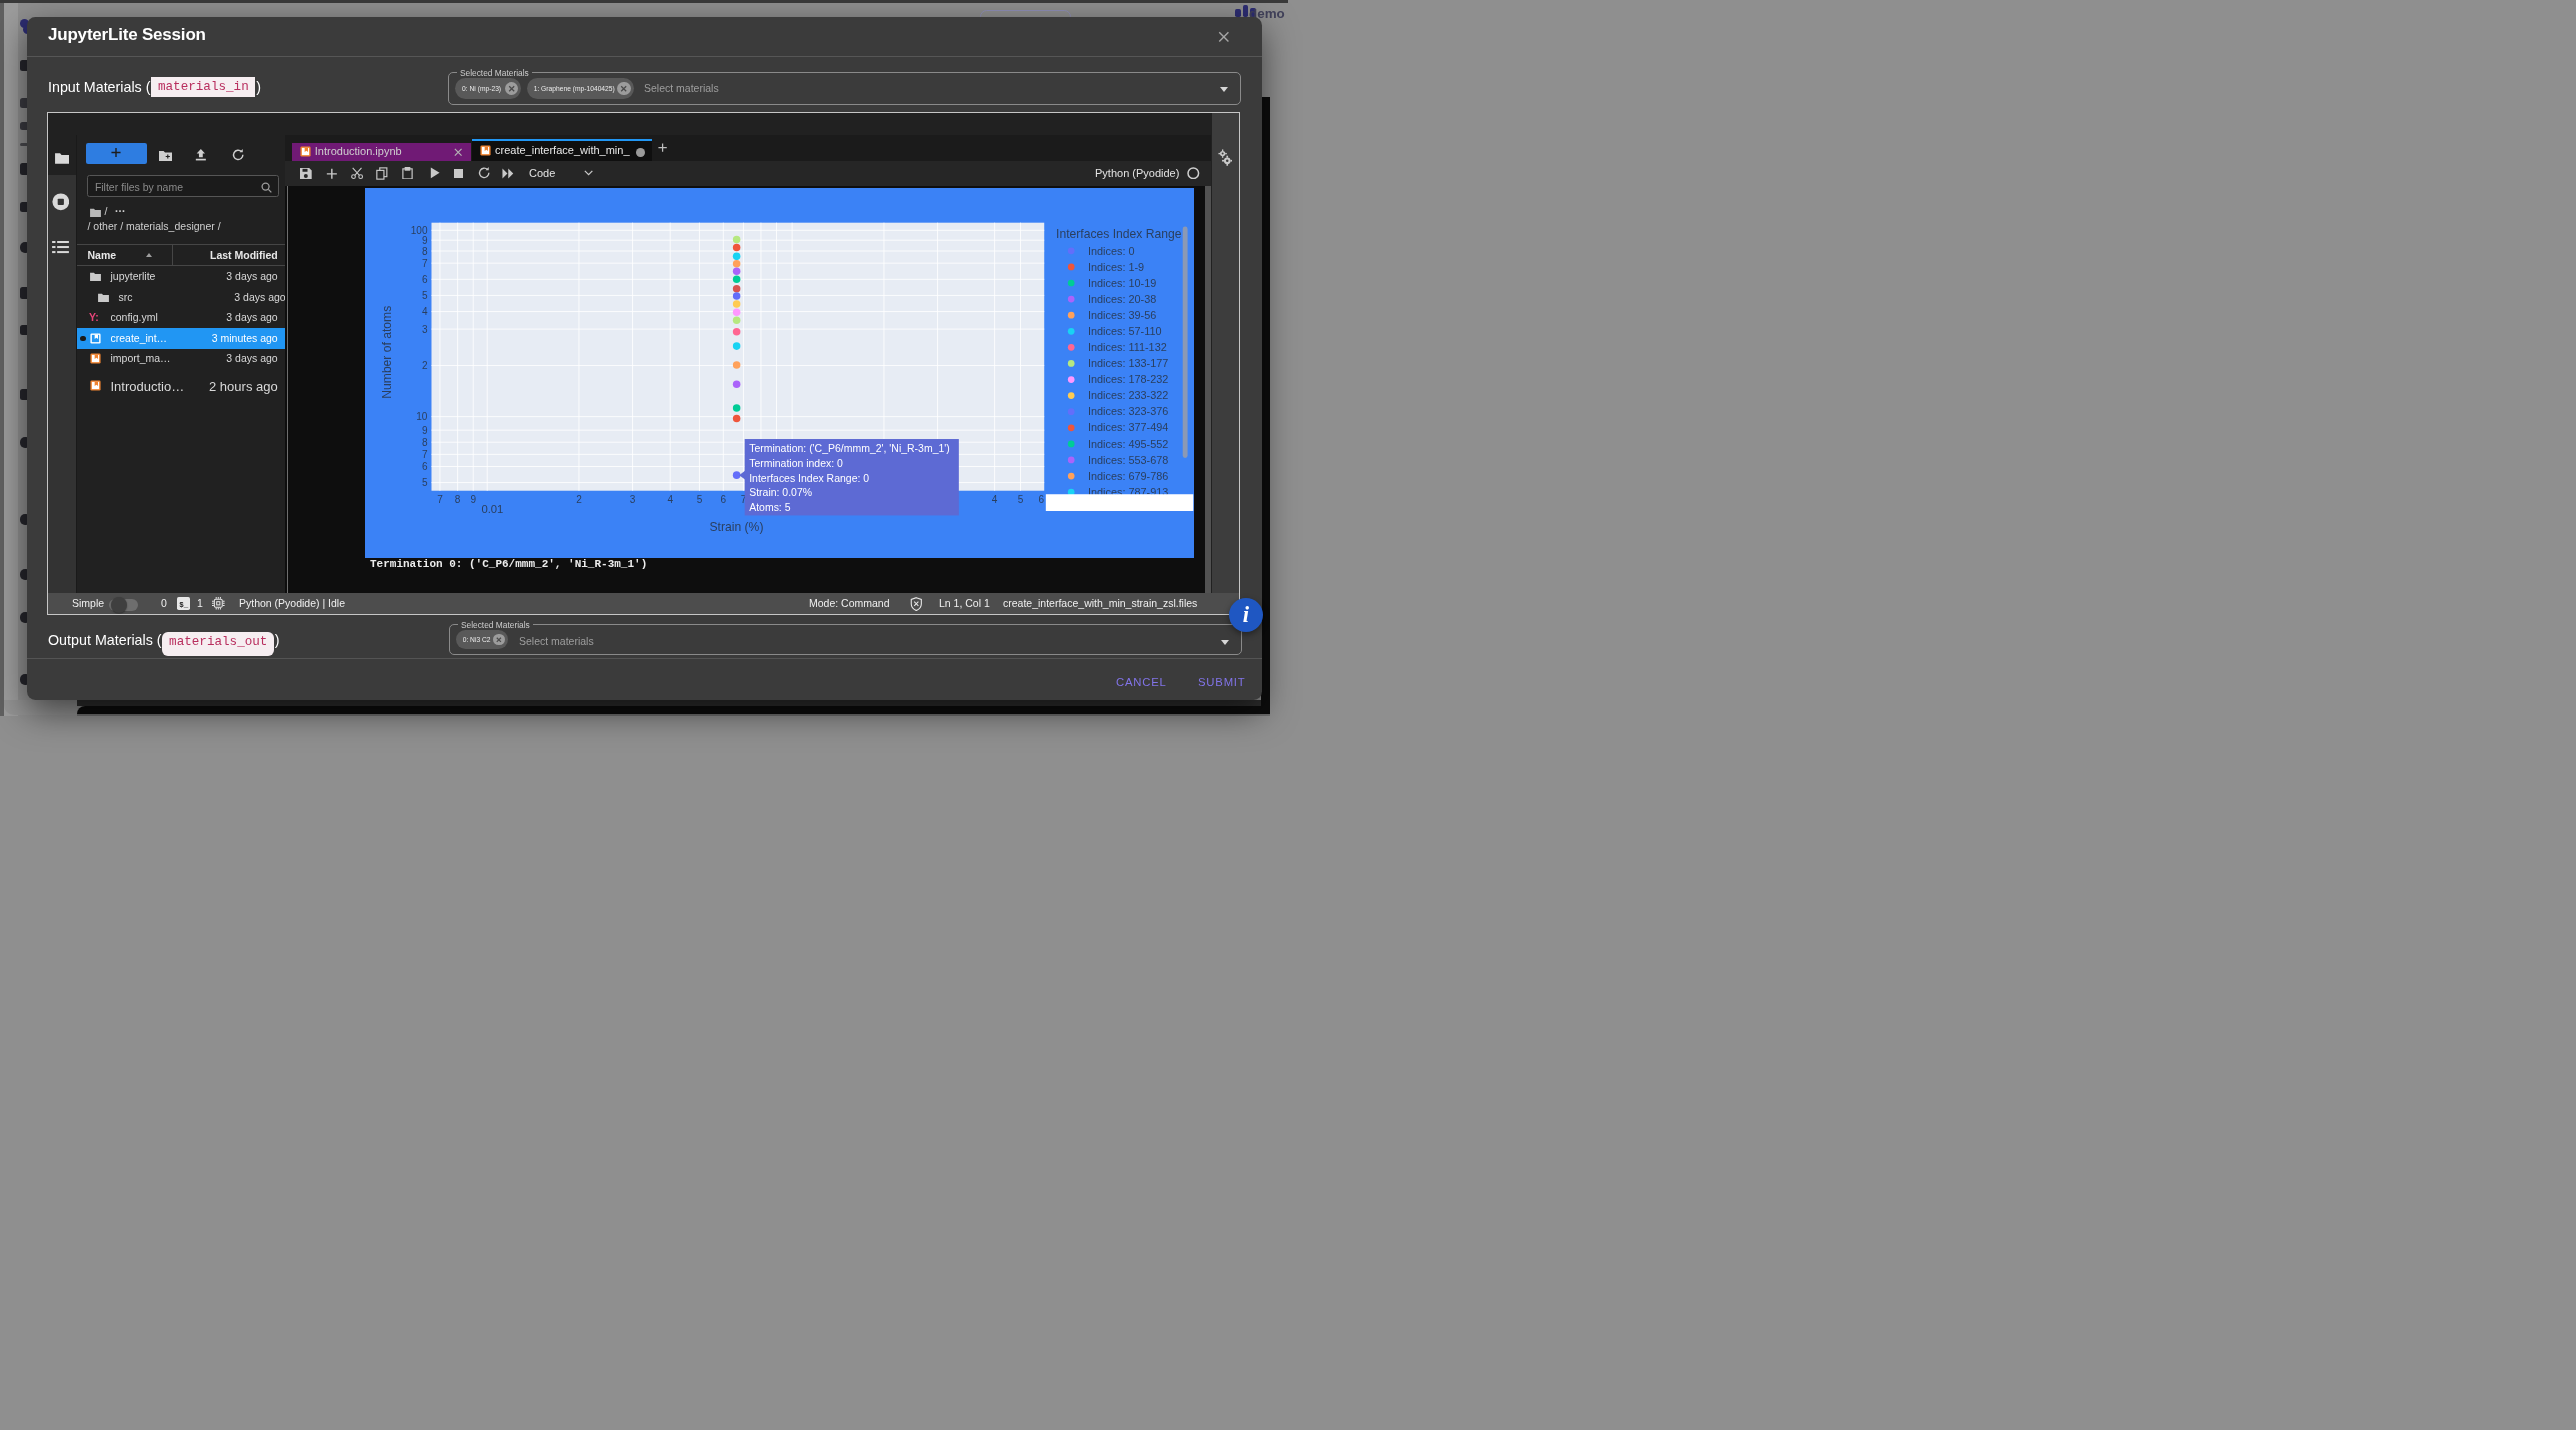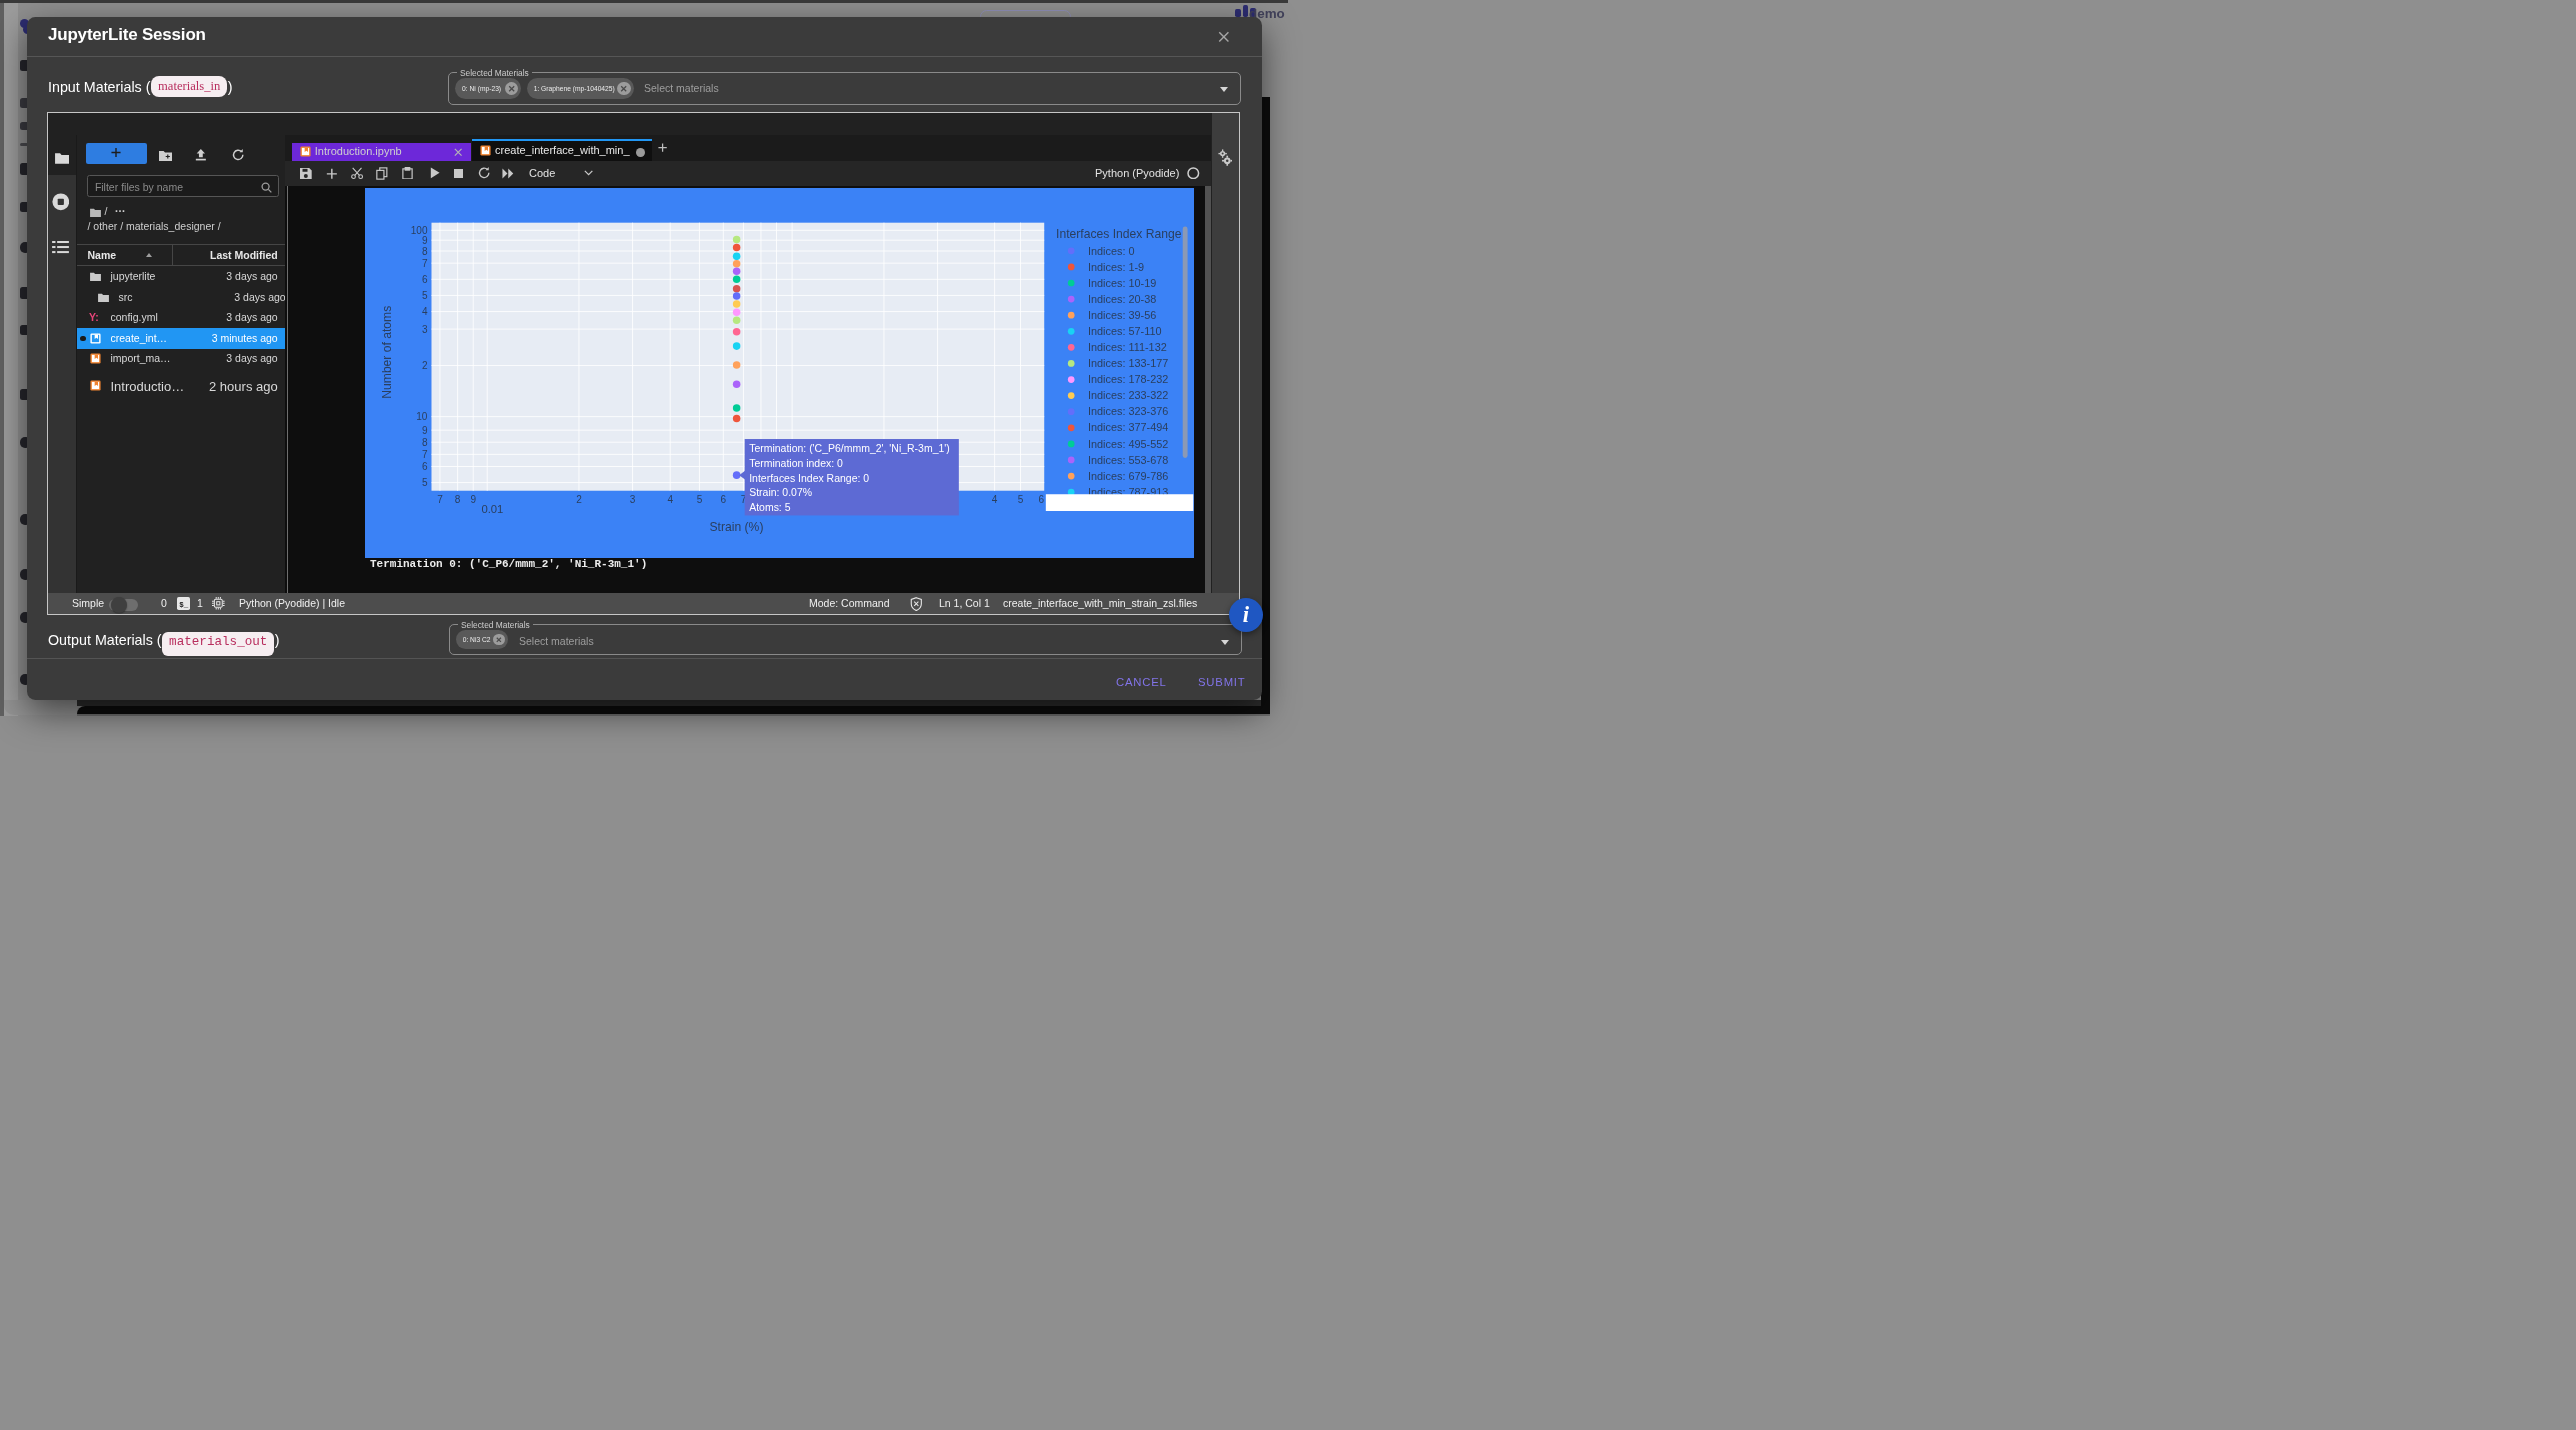--- a/index.html
+++ b/index.html
@@ -52,21 +52,21 @@
 <div class="abs" id="modal" style="left:27px;top:17px;width:1235px;height:683px;background:#3b3b3b;border-radius:8.4px;box-shadow:0 11.7px 34px rgba(0,0,0,.55)">
 
   <div class="abs" style="left:21px;top:8px;font-size:17px;font-weight:700;letter-spacing:-0.2px;color:#fff">JupyterLite Session</div>
   <svg class="abs" style="left:1191px;top:14px" width="11.7" height="11.7" viewBox="0 0 14 14">
     <path d="M1.5 1.5 L12.5 12.5 M12.5 1.5 L1.5 12.5" stroke="#a6a6a6" stroke-width="1.7"></path>
   </svg>
   <div class="abs" style="left:0;top:39px;width:100%;height:0;border-top:0.8px solid rgba(255,255,255,.14)"></div>
 
   <div class="abs" style="left:21px;top:58px;height:23.5px;display:flex;align-items:center;white-space:nowrap;font-size:14.3px;color:#fff">
     <span>Input Materials (</span>
-      <span style="display:inline-block;background:#f6eef1;color:#b82e5e;font-family:Liberation Serif, serif;font-size:12.6px;padding:2.9px 6.7px;border-radius:8px;margin:0 0.8px">materials_in</span>
+      <span style="display:inline-block;background:#f6eef1;color:#b82e5e;font-family:Liberation Mono, monospace;font-size:12.6px;padding:2.9px 6.7px;border-radius:0;margin:0 0.8px">materials_in</span>
       <span>)</span>
   </div>
 
   <div class="abs" style="left:421px;top:55px;width:791px;height:31px;border:0.8px solid #8a8a8a;border-radius:5px">
     <span class="abs" style="top:-5px;left:7.5px;background:#3b3b3b;padding:0 3.4px;font-size:8.4px;color:#cdcdcd">Selected Materials</span>
     <div class="abs" style="left:6.4px;top:5.2px;width:66px;height:21px;border-radius:10.4px;background:#595959;color:#ededed;font-size:6.7px;display:flex;align-items:center;padding-left:6.7px;box-sizing:border-box">0: Ni (mp-23)
       <div class="abs" style="right:3.4px;top:3.6px;width:13.4px;height:13.4px;border-radius:50%;background:#9c9c9c">
         <svg width="13.4" height="13.4" viewBox="0 0 16 16">
             <path d="M5 5l6 6M11 5l-6 6" stroke="#4a4a4a" stroke-width="1.5"></path>
           </svg>
@@ -197,21 +197,21 @@
       </div>
     </div>
 
     <div class="abs" style="left:237px;top:22px;width:7px;height:26px;background:#1b1b1b"></div>
     <div class="abs" style="left:237px;top:48px;width:7px;height:25px;background:#262626"></div>
     <div class="abs" style="left:237px;top:73px;width:7px;height:407px;background:#0e0e0e"></div>
     <div class="abs" style="left:239px;top:73px;width:1.3px;height:407px;background:#6e6e6e"></div>
 
     <div class="abs" style="left:244px;top:22px;width:919px;height:26px;background:#1b1b1b">
 
-      <div class="abs" style="left:0.2px;top:7.5px;width:179px;height:18.4px;background:#6d28d9;color:#cfcfcf;font-size:11px">
+      <div class="abs" style="left:0.2px;top:7.5px;width:179px;height:18.4px;background:#701a75;color:#cfcfcf;font-size:11px">
         <svg class="abs" style="left:7.5px;top:3.8px" width="11" height="11" viewBox="0 0 13 13">
             <rect x="0.5" y="0.5" width="12" height="12" rx="1.5" fill="#ef8330"></rect>
             <rect x="2.2" y="2.2" width="8.6" height="8.6" fill="#fff"></rect>
             <path d="M5.5 2.2h4v5l-2-1.6-2 1.6z" fill="#ef8330"></path>
           </svg>
         <span class="abs" style="left:22.6px;top:2.7px">Introduction.ipynb</span>
         <svg class="abs" style="left:162px;top:5px" width="8.4" height="8.4" viewBox="0 0 10 10">
             <path d="M1 1l8 8M9 1l-8 8" stroke="#b5b5b5" stroke-width="1.4"></path>
           </svg>
       </div>

